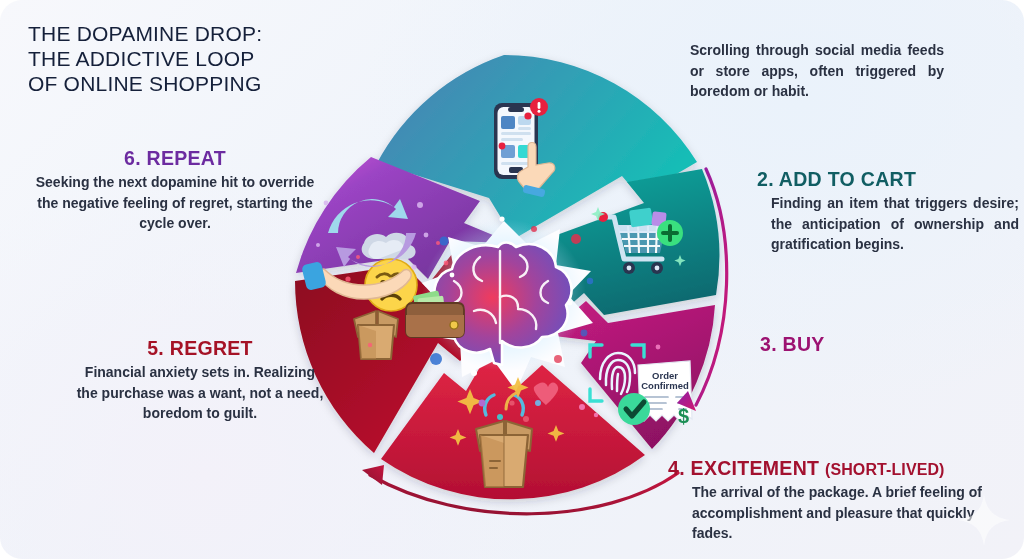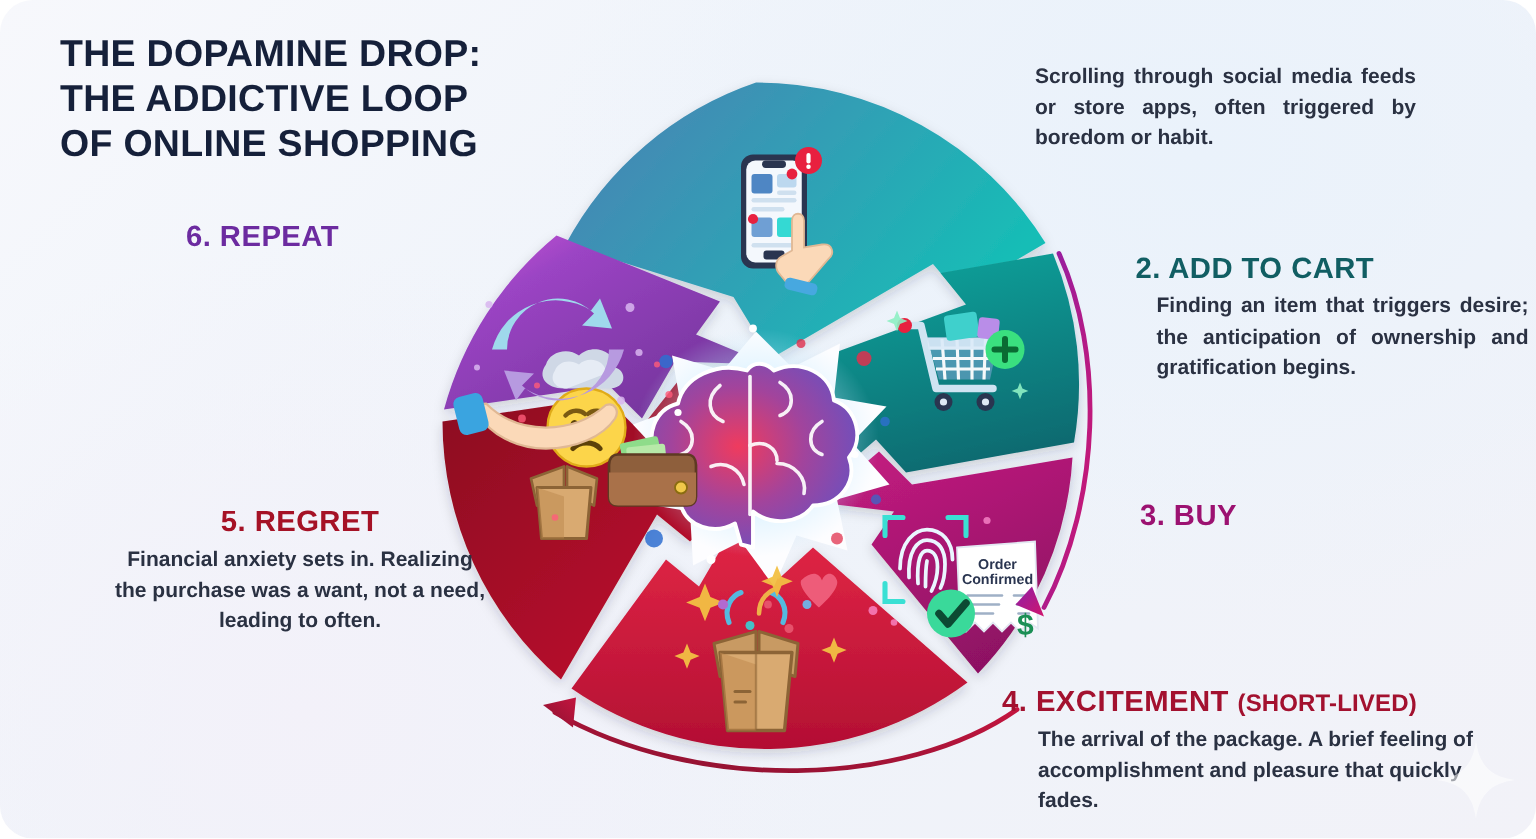--- a/index.html
+++ b/index.html
@@ -13,22 +13,22 @@
     background:
       radial-gradient(ellipse 700px 500px at 78% 18%, #eaf2fb 0%, rgba(234,242,251,0) 62%),
       radial-gradient(ellipse 600px 520px at 20% 85%, #f3f1f9 0%, rgba(243,241,249,0) 60%),
       linear-gradient(135deg, #f7f8fc 0%, #eef3fa 48%, #f2f2f8 100%);
     border-radius:22px;
     overflow:hidden;
   }
 
   
   .title {
-    position:absolute; left:40px; top:22px; width:340px;
-    font-size:25px; font-weight:bold; line-height:1.19;
+    position:absolute; left:28px; top:22px; width:340px;
+    font-size:21px; font-weight:normal; line-height:1.19;
     letter-spacing:0.2px; color:#15203a;
     text-transform:uppercase;
   }
 
   
   .wheel { position:absolute; left:284px; top:43px; width:440px; height:478px; }
   .wheel svg { width:100%; height:100%; display:block; overflow:visible; }
 
   
   .step { position:absolute; }
@@ -375,24 +375,25 @@
     <div class="hd" style="color:#a3112f">
       <span>4.</span>
       <span>EXCITEMENT</span>
       <span class="sub">(Short-lived)</span>
     </div>
     <div class="bd">The arrival of the package. A brief feeling of accomplishment and pleasure that quickly fades.</div>
   </div>
 
   <div class="step" id="s5">
     <div class="hd" style="color:#a51226">5. REGRET</div>
-    <div class="bd">Financial anxiety sets in. Realizing the purchase was a want, not a need, leading to often.</div>
+    <div class="bd">Financial anxiety sets in. Realizing the purchase was a want, not a need, boredom to guilt.</div>
   </div>
 
   <div class="step" id="s6">
     <div class="hd" style="color:#6c2ba0">6. REPEAT</div>
+    <div class="bd">Seeking the next dopamine hit to override the negative feeling of regret, starting the cycle over.</div>
   </div>
 
   <svg class="sparkle" style="left:956px; top:492px;" width="56" height="56" viewBox="0 0 56 56">
     <path d="M28 2 C30 18 38 26 54 28 C38 30 30 38 28 54 C26 38 18 30 2 28 C18 26 26 18 28 2 Z" fill="#ffffff" opacity="0.85"></path>
   </svg>
 
 </div>
 
 </body></html>

